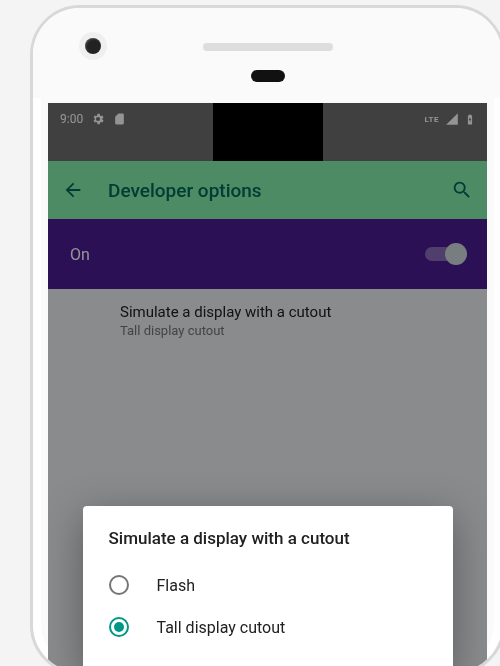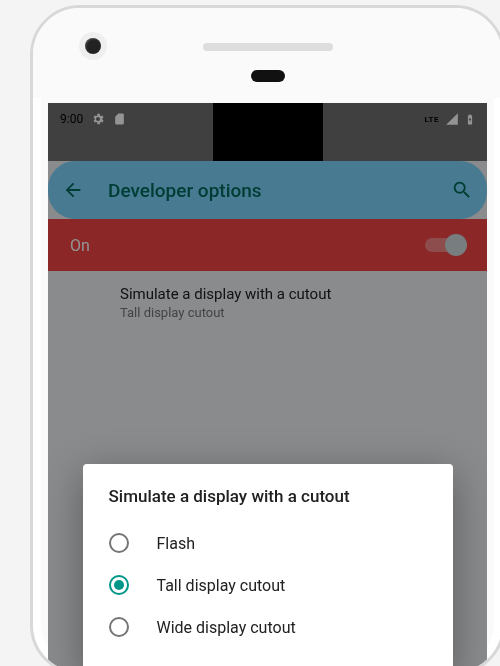--- a/index.html
+++ b/index.html
@@ -60,45 +60,44 @@
   .notch {
     position: absolute;
     left: 50%; top: 0; transform: translateX(-50%);
     width: 110px; height: 58px;
     background: #000;
     z-index: 5;
   }
   .status-bar {
     height: 32px;
     background: #6f6f6f;
-    color: #000000;
+    color: #ffffff;
     display: flex;
     align-items: center;
     font-size: 12px;
     padding: 0 12px;
     justify-content: space-between;
   }
   .status-left { display: flex; align-items: center; gap: 8px; }
   .status-right { display: flex; align-items: center; gap: 6px; }
   .icon-svg { display: block; }
   .sb-gap { height: 26px; background: #6f6f6f; }
   .app-bar {
     height: 58px;
-    background: #7dd3fc;
+    background: #86efac;
     display: flex;
     align-items: center;
     padding: 7px 14px;
     color: #00695c;
-    border-radius: 27px;
   }
   .app-bar .back-arrow { margin-right: 24px; }
   .app-bar .title { font-size: 19px; font-weight: 500; flex: 1; color: #00695c; }
   .toggle-bar {
-    height: 52px;
-    background: #ef4444;
+    height: 70px;
+    background: #4c1d95;
     display: flex; align-items: center;
     padding: 0 22px;
     color: #fff;
     justify-content: space-between;
   }
   .toggle-bar .label { font-size: 16px; }
   .switch {
     width: 40px; height: 20px; position: relative;
   }
   .switch-track {
@@ -236,21 +235,17 @@
           <div class="radio-row">
             <div class="radio-circle"></div>
             <span class="radio-label">Flash</span>
           </div>
           <div class="radio-row">
             <div class="radio-circle checked">
               <div class="radio-dot"></div>
             </div>
             <span class="radio-label">Tall display cutout</span>
           </div>
-          <div class="radio-row">
-            <div class="radio-circle"></div>
-            <span class="radio-label">Wide display cutout</span>
-          </div>
         </div>
     </div>
 
   </div>
 </div>
 
 </body></html>

